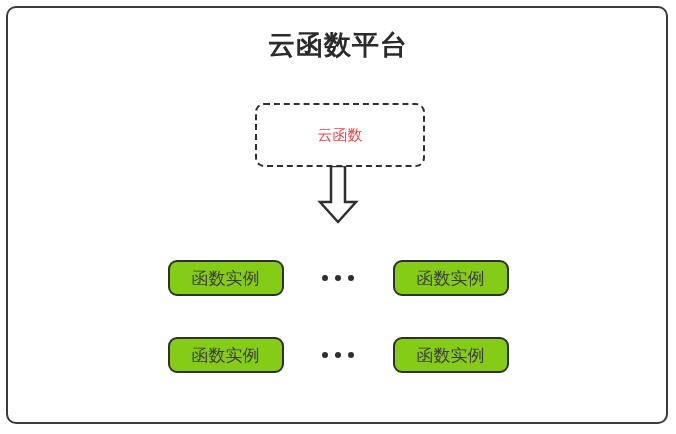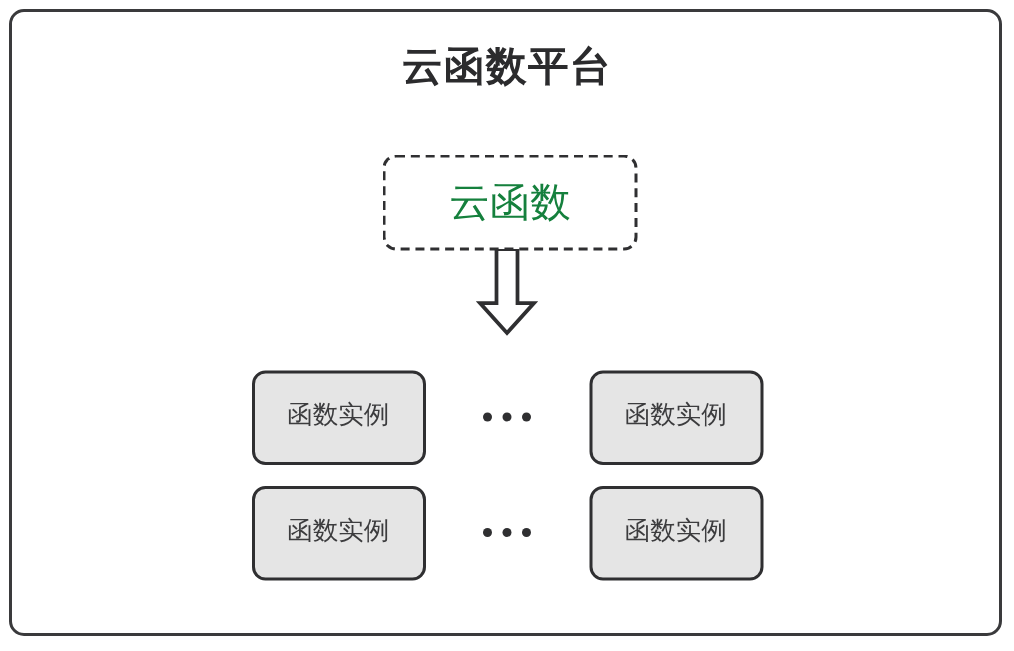--- a/index.html
+++ b/index.html
@@ -58,22 +58,22 @@
     height: 64px;
     box-sizing: border-box;
     border: 2.5px dashed #2f2f31;
     border-radius: 9px;
     background: #ffffff;
     display: flex;
     align-items: center;
     justify-content: center;
   }
   .cloud-fn-label {
-    font-size: 27px;
-    color: #15803d;
+    font-size: 15px;
+    color: #ef4444;
     line-height: 1;
     white-space: nowrap;
   }
 
   
   .down-arrow {
     position: absolute;
     left: 316px;
     top: 166px;
     width: 44px;
@@ -88,29 +88,28 @@
     height: 52px;
     display: flex;
     align-items: center;
     justify-content: center;
   }
   .instance-row.row-1 { top: 252px; }
   .instance-row.row-2 { top: 329px; }
 
   .instance-box {
     width: 116px;
-    height: 63px;
+    height: 36px;
     box-sizing: border-box;
     border: 2.5px solid #2f2f31;
     border-radius: 9px;
-    background: #e5e5e5;
+    background: #84cc16;
     display: flex;
     align-items: center;
     justify-content: center;
-    font-family: Liberation Mono, monospace;
   }
   .instance-label {
     font-size: 17px;
     color: #3c3c3e;
     line-height: 1;
     white-space: nowrap;
   }
 
   .ellipsis-gap {
     width: 109px;

